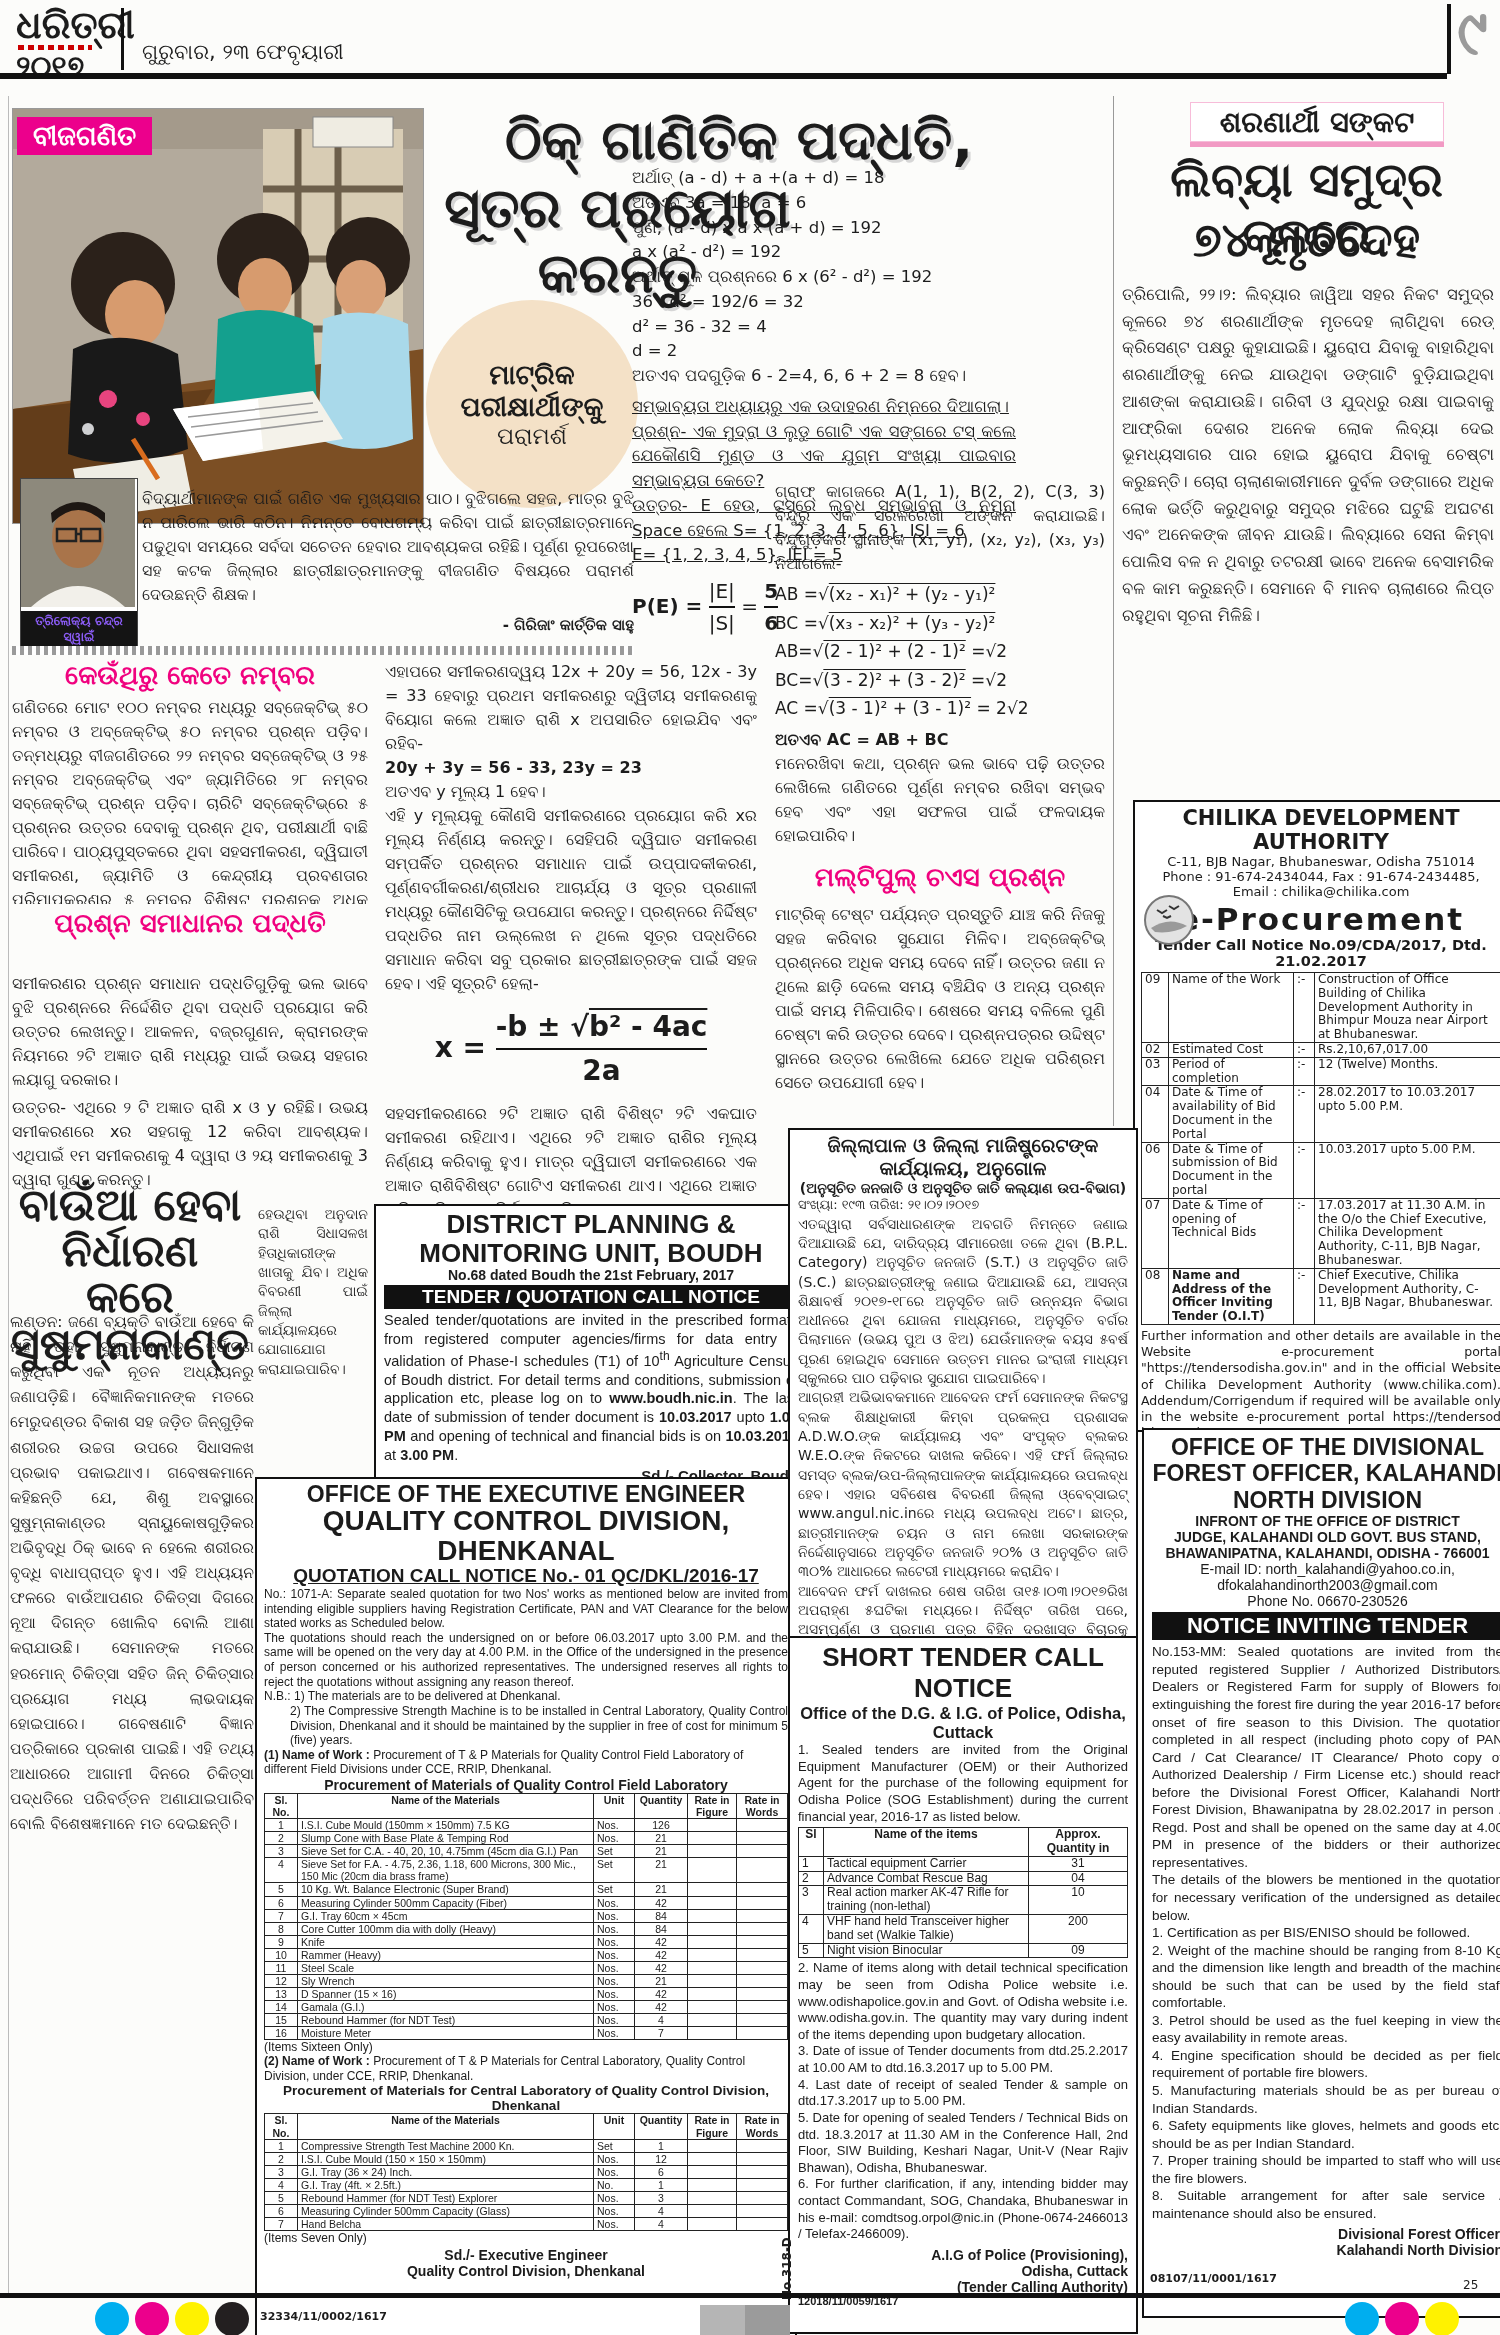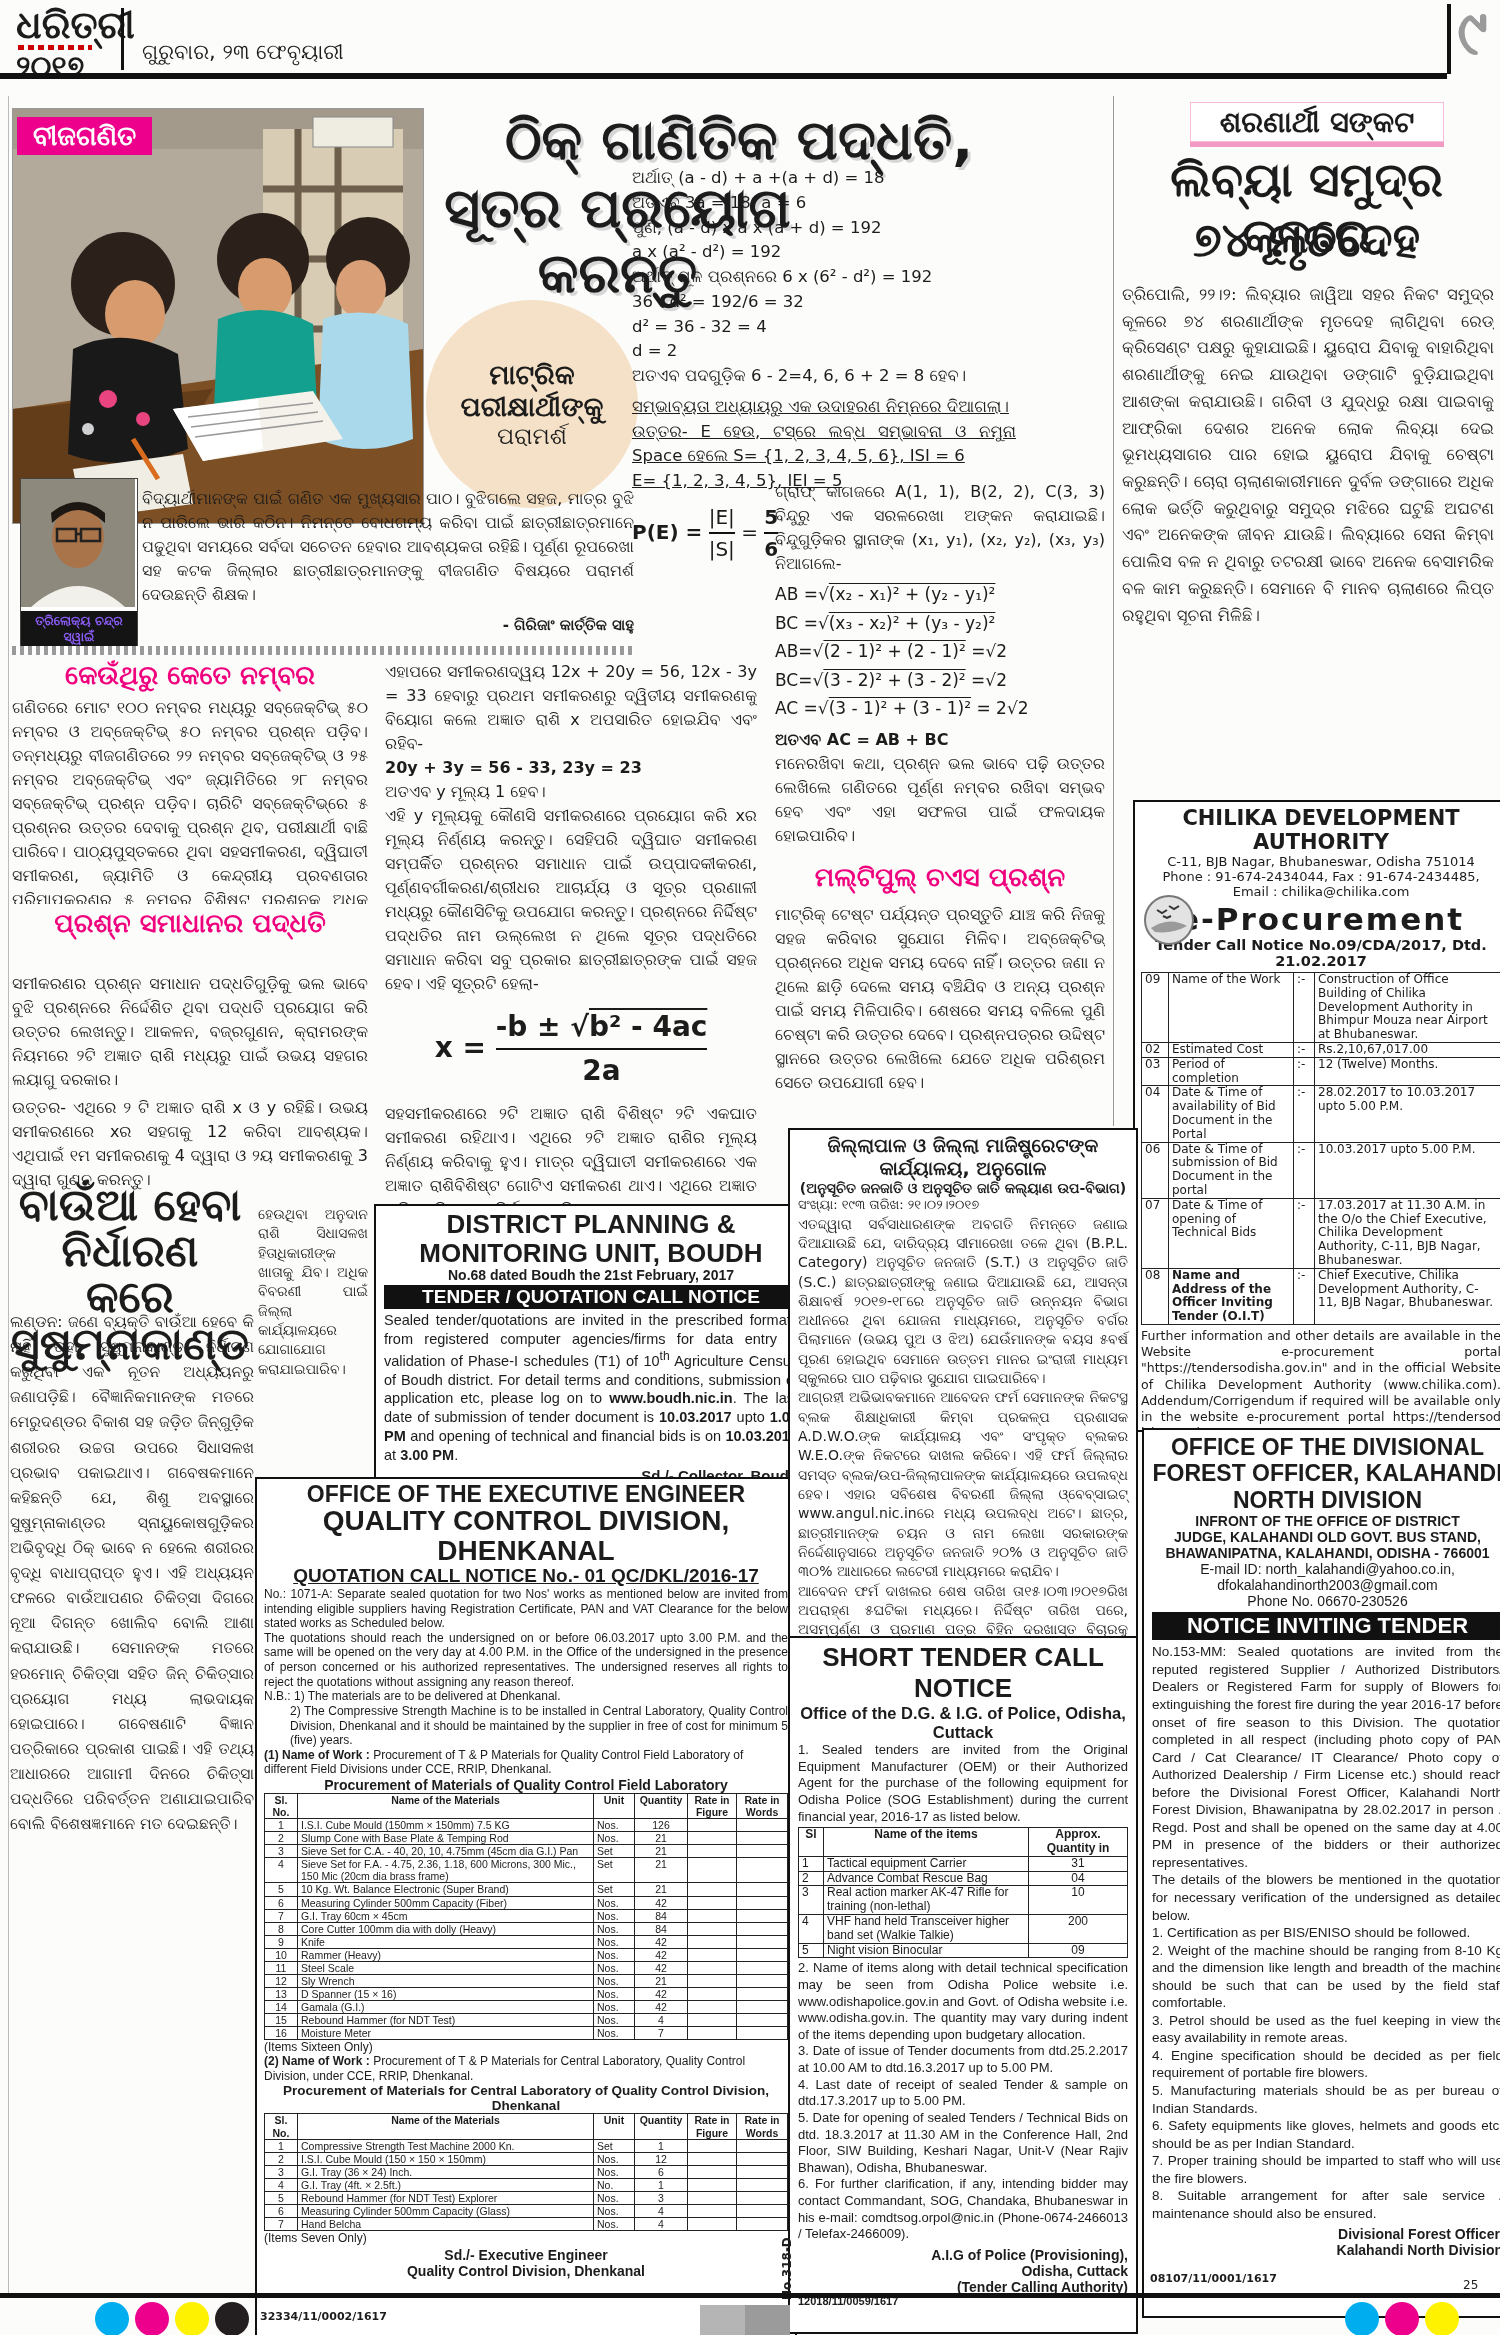--- a/index.html
+++ b/index.html
@@ -107,20 +107,21 @@
         <div>a x (a² - d²) = 192</div>
         <div>ଅର୍ଥାତ୍ ମୂଳ ପ୍ରଶ୍ନରେ 6 x (6² - d²) = 192</div>
         <div>36 - d² = 192/6 = 32</div>
         <div>d² = 36 - 32 = 4</div>
         <div>d = 2</div>
         <div>ଅତଏବ ପଦଗୁଡ଼ିକ 6 - 2=4, 6, 6 + 2 = 8 ହେବ।</div>
       </div>
     <div class="j" style="margin-top:6px;text-decoration:underline;">
 
     <div>ସମ୍ଭାବ୍ୟତା ଅଧ୍ୟାୟରୁ ଏକ ଉଦାହରଣ ନିମ୍ନରେ ଦିଆଗଲା।</div>
+        <div>ପ୍ରଶ୍ନ- ଏକ ମୁଦ୍ରା ଓ ଲୁଡୁ ଗୋଟି ଏକ ସଙ୍ଗରେ ଟସ୍ କଲେ ଯେକୌଣସି ମୁଣ୍ଡ ଓ ଏକ ଯୁଗ୍ମ ସଂଖ୍ୟା ପାଇବାର ସମ୍ଭାବ୍ୟତା କେତେ?</div>
         <div>ଉତ୍ତର- E ହେଉ, ଟସ୍‌ରେ ଲବ୍‌ଧ ସମ୍ଭାବନା ଓ ନମୁନା Space ହେଲେ S= {1, 2, 3, 4, 5, 6}, ISI = 6</div>
         <div>E= {1, 2, 3, 4, 5},  IEI = 5</div>
       </div>
     <div style="margin-top:8px;font-size:20px;">
       <span class="b">P(E) =</span>
       <span class="frac"><span>|E|</span><span class="den">|S|</span></span>
       <span>=</span>
       <span class="frac b"><span>5</span><span class="den">6</span></span>
     </div>
   </div>

